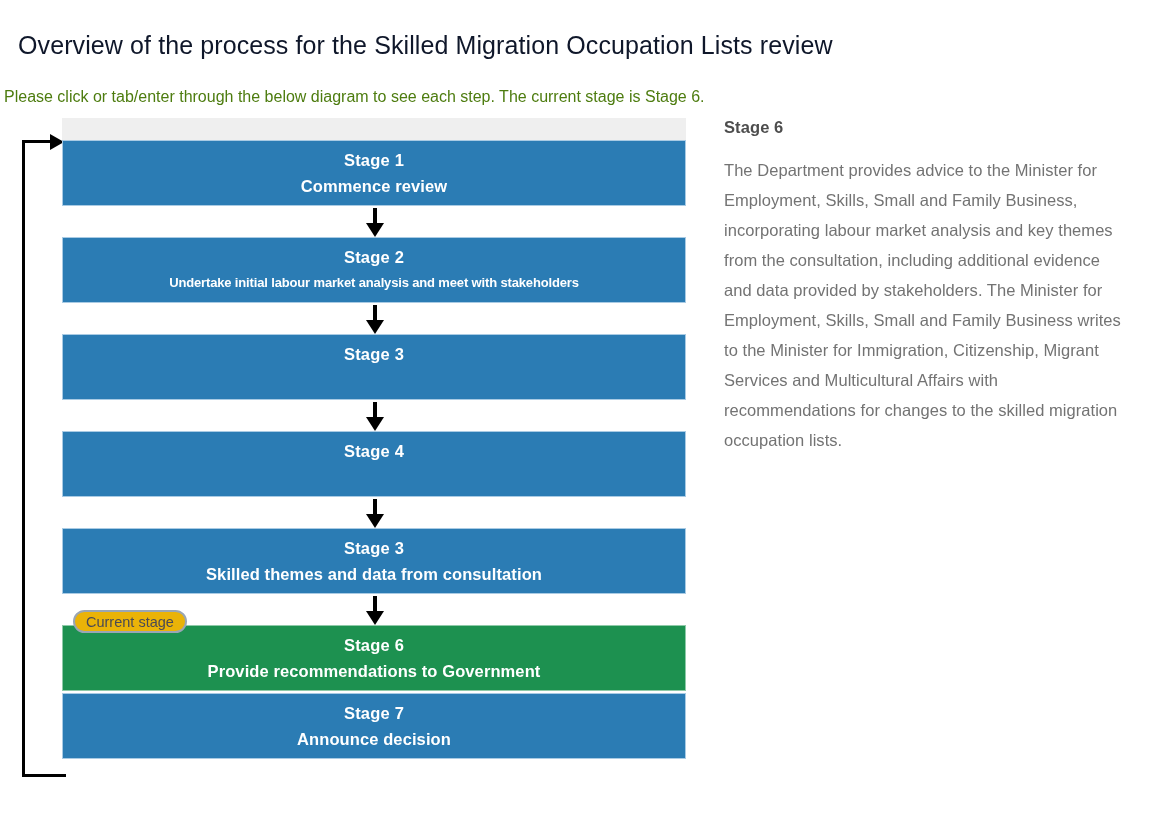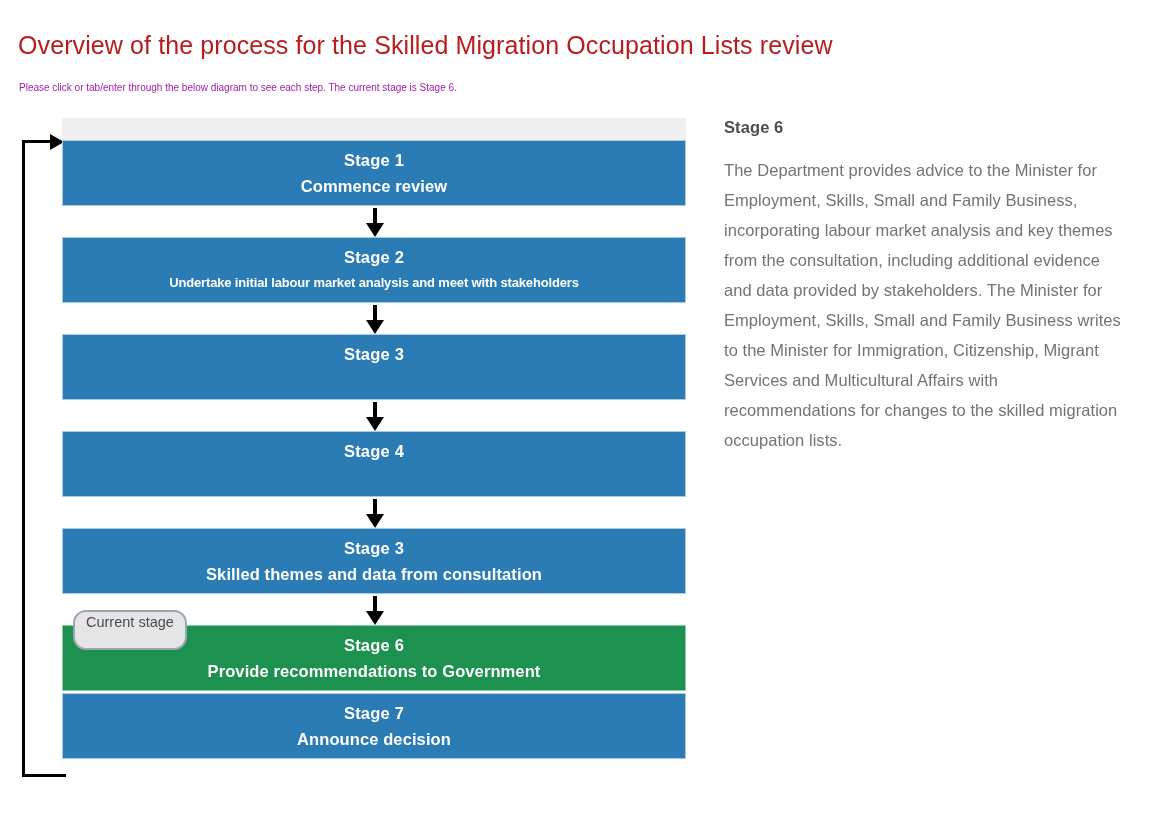--- a/index.html
+++ b/index.html
@@ -22,30 +22,30 @@
     height: 814px;
   }
 
   
   .page-title {
     position: absolute;
     left: 18px;
     top: 14px;
     font-size: 25px;
     font-weight: 400;
-    color: #b91c1c;
+    color: #0f172a;
     letter-spacing: 0.1px;
     white-space: nowrap;
   }
   .page-subtitle {
     position: absolute;
-    left: 19px;
+    left: 4px;
     top: 72px;
-    font-size: 10px;
-    color: #a21caf;
+    font-size: 16px;
+    color: #4d7c0f;
     white-space: nowrap;
   }
 
   
   .diagram {
     position: absolute;
     left: 0px;
     top: 110px;
     width: 700px;
     height: 690px;
@@ -159,22 +159,22 @@
     border-top: 8px solid transparent;
     border-bottom: 8px solid transparent;
     border-left: 14px solid #000000;
   }
 
   
   .current-pill {
     position: absolute;
     left: 73px;
     top: 610px;
-    padding: 2px 11px 17px 11px;
-    background: #e5e5e5;
+    padding: 2px 11px 0 11px;
+    background: #eab308;
     border: 2px solid #9aa6b4;
     border-radius: 13px;
     font-size: 14.5px;
     color: #4a4a55;
     line-height: 17px;
     z-index: 6;
     white-space: nowrap;
   }
 
   

